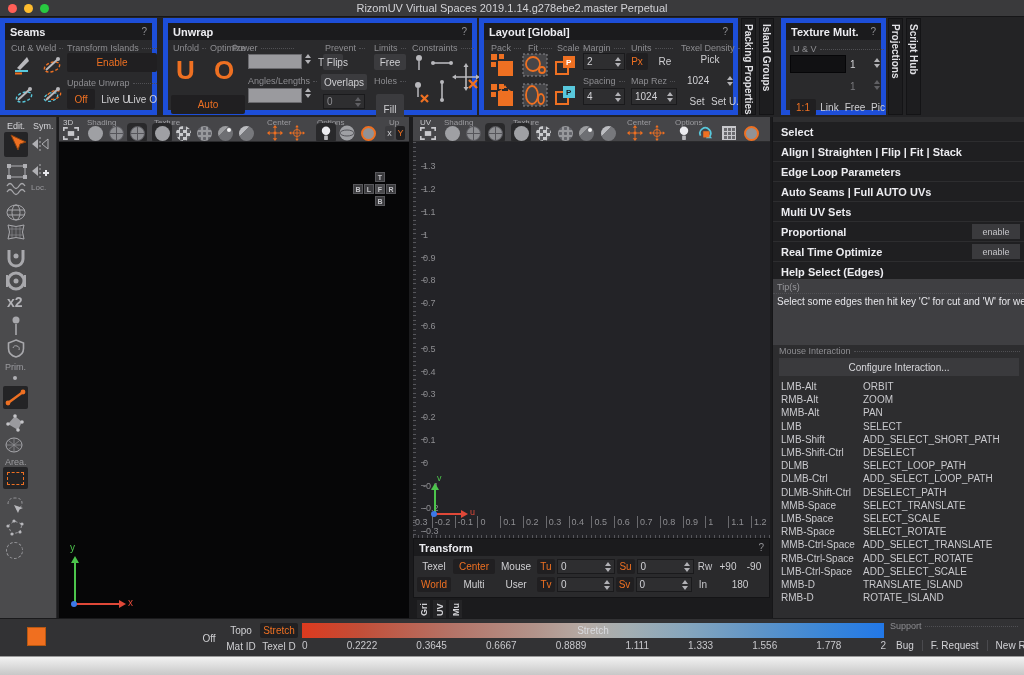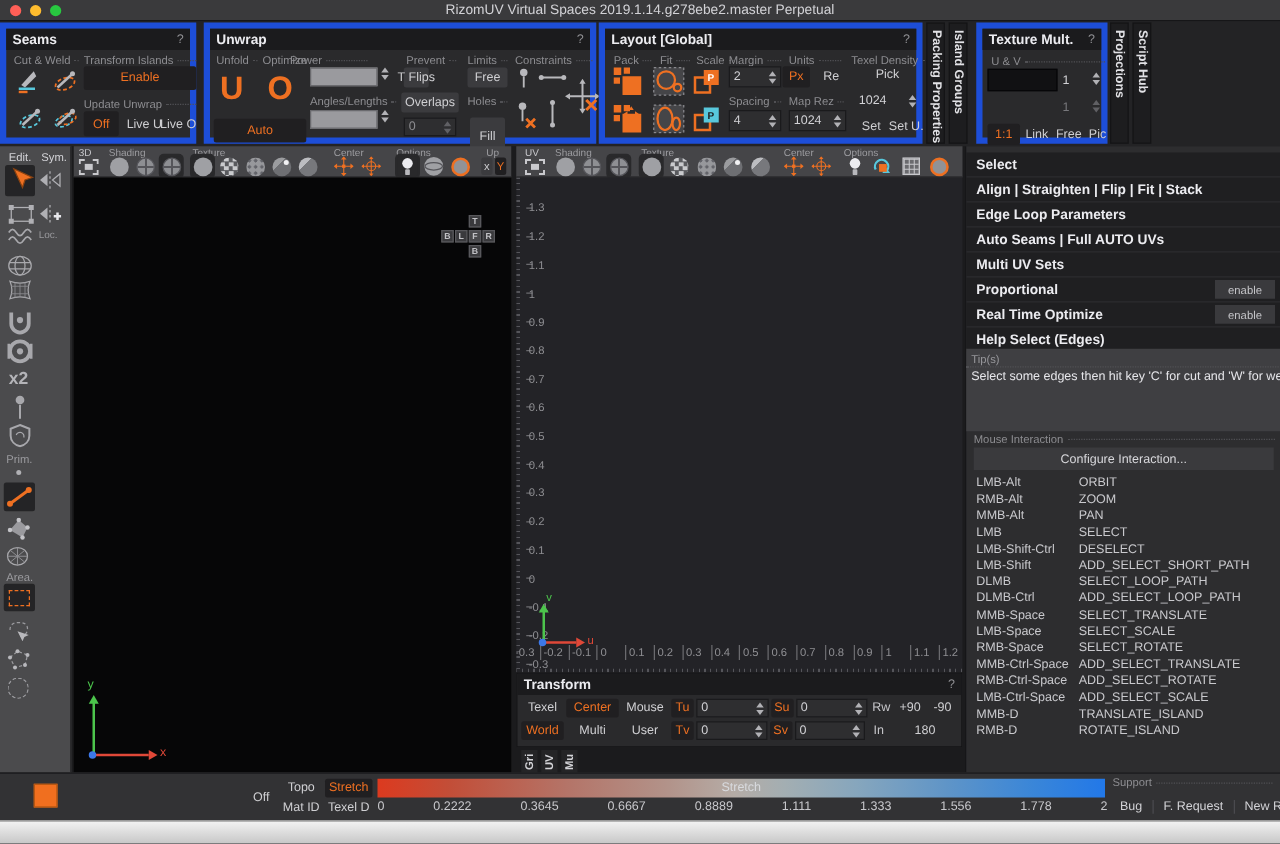--- a/index.html
+++ b/index.html
@@ -765,34 +765,38 @@
       </div>
         <div class="mrow">
         <span class="mkey">MMB-Alt</span>
         <span class="mact">PAN</span>
       </div>
         <div class="mrow">
         <span class="mkey">LMB</span>
         <span class="mact">SELECT</span>
       </div>
         <div class="mrow">
+        <span class="mkey">LMB-Shift</span>
+        <span class="mact">ADD_SELECT_SHORT_PATH</span>
+      </div>
+        <div class="mrow">
         <span class="mkey">LMB-Shift-Ctrl</span>
         <span class="mact">DESELECT</span>
       </div>
         <div class="mrow">
-        <span class="mkey">LMB-Shift</span>
-        <span class="mact">ADD_SELECT_SHORT_PATH</span>
-      </div>
-        <div class="mrow">
         <span class="mkey">DLMB</span>
         <span class="mact">SELECT_LOOP_PATH</span>
       </div>
         <div class="mrow">
         <span class="mkey">DLMB-Ctrl</span>
         <span class="mact">ADD_SELECT_LOOP_PATH</span>
+      </div>
+        <div class="mrow">
+        <span class="mkey">DLMB-Shift-Ctrl</span>
+        <span class="mact">DESELECT_PATH</span>
       </div>
         <div class="mrow">
         <span class="mkey">MMB-Space</span>
         <span class="mact">SELECT_TRANSLATE</span>
       </div>
         <div class="mrow">
         <span class="mkey">LMB-Space</span>
         <span class="mact">SELECT_SCALE</span>
       </div>
         <div class="mrow">

